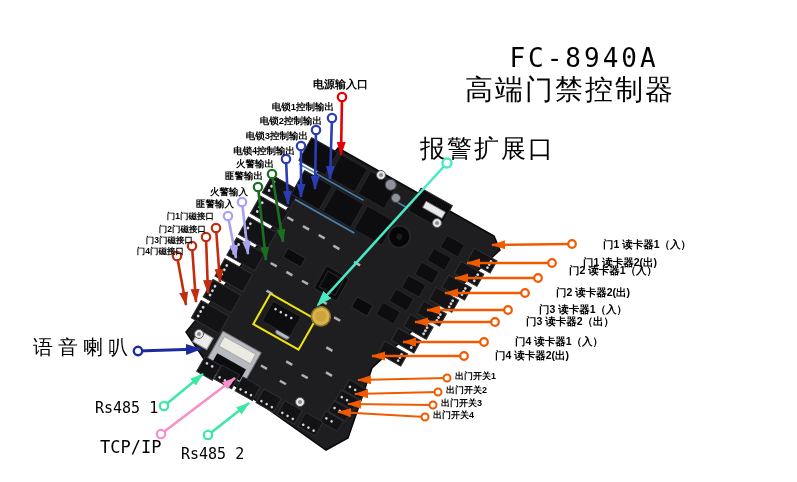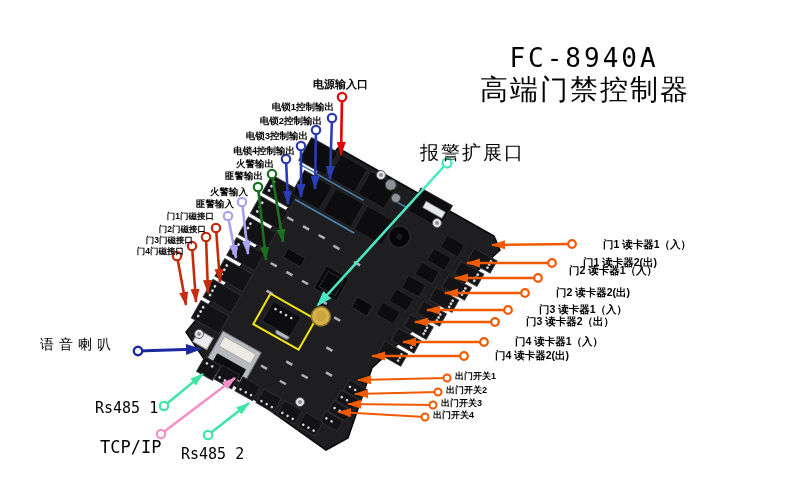--- a/index.html
+++ b/index.html
@@ -8,21 +8,21 @@
   .stage svg{position:absolute;left:0;top:0;}
   .lbl{position:absolute;color:#000;font-weight:bold;white-space:nowrap;line-height:1.15;}
   .ra{transform:translateX(-100%);}
   .fz8{font-size:8.5px;}
   .fz9{font-size:9px;}
   .fz95{font-size:9.5px;}
   .fz10{font-size:10.5px;padding-left:23px;}
   .fz11{font-size:11px;}
   .title-model{font-family:"DejaVu Sans Mono",monospace;font-weight:normal;font-size:26px;
                letter-spacing:3px;text-align:center;}
-  .title-product{font-weight:normal;font-size:28px;letter-spacing:2px;text-align:center;}
+  .title-product{font-weight:normal;font-size:28px;letter-spacing:2px;}
   .big-cn{font-weight:normal;}
   .mono{font-family:"DejaVu Sans Mono",monospace;font-weight:normal;}
   
   .arrow-line{fill:none;}
   .s-power{stroke:var(--power-arrow,#e60000);}   .f-power{fill:var(--power-arrow,#e60000);}   .c-power{fill:#fff;stroke:var(--power-arrow,#e60000);}
   .s-lock{stroke:var(--lock-arrow,#2a3db5);}     .f-lock{fill:var(--lock-arrow,#2a3db5);}     .c-lock{fill:#fff;stroke:var(--lock-arrow,#2a3db5);}
   .s-aout{stroke:var(--alarm-output-arrow,#1a7020);} .f-aout{fill:var(--alarm-output-arrow,#1a7020);} .c-aout{fill:#fff;stroke:var(--alarm-output-arrow,#1a7020);}
   .s-ain{stroke:var(--alarm-input-arrow,#a9a3ef);}   .f-ain{fill:var(--alarm-input-arrow,#a9a3ef);}   .c-ain{fill:#fff;stroke:var(--alarm-input-arrow,#a9a3ef);}
   .s-dmag{stroke:var(--door-magnet-arrow,#c32c0d);}  .f-dmag{fill:var(--door-magnet-arrow,#c32c0d);}  .c-dmag{fill:#fff;stroke:var(--door-magnet-arrow,#c32c0d);}
   .s-rdr{stroke:var(--reader-arrow,#f05a00);}    .f-rdr{fill:var(--reader-arrow,#f05a00);}    .c-rdr{fill:#fff;stroke:var(--reader-arrow,#f05a00);}
@@ -402,22 +402,22 @@
   <div class="lbl fz95 ra" style="left:295px;top:146px;font-family:Liberation Serif, serif;">电锁4控制输出</div>
   <div class="lbl fz95 ra" style="left:274px;top:159px;">火警输出</div>
   <div class="lbl fz95 ra" style="left:263px;top:171px;">匪警输出</div>
   <div class="lbl fz95 ra" style="left:248px;top:187px;">火警输入</div>
   <div class="lbl fz95 ra" style="left:234px;top:199px;">匪警输入</div>
   <div class="lbl fz8 ra" style="left:214px;top:212px;padding-left:8px;">门1门磁接口</div>
   <div class="lbl fz8 ra" style="left:206px;top:225px;">门2门磁接口</div>
   <div class="lbl fz8 ra" style="left:193px;top:236px;">门3门磁接口</div>
   <div class="lbl fz8 ra" style="left:184px;top:247px;">门4门磁接口</div>
 
-  <div class="lbl big-cn" style="left:420px;top:142px;font-size:19px;letter-spacing:2px;">报警扩展口</div>
-  <div class="lbl big-cn" style="left:40px;top:336px;font-size:14px;letter-spacing:5px;">语音喇叭</div>
+  <div class="lbl big-cn" style="left:420px;top:134px;font-size:25px;letter-spacing:2px;">报警扩展口</div>
+  <div class="lbl big-cn" style="left:33px;top:336px;font-size:20px;letter-spacing:5px;">语音喇叭</div>
   <div class="lbl mono" style="left:95px;top:400px;font-size:15px;">Rs485 1</div>
   <div class="lbl mono" style="left:100px;top:438px;font-size:17px;">TCP/IP</div>
   <div class="lbl mono" style="left:181px;top:446px;font-size:15px;">Rs485 2</div>
 
   <div class="lbl fz10" style="left:580px;top:238px;">门1 读卡器1（入）</div>
   <div class="lbl fz10" style="left:560px;top:256px;">门1 读卡器2(出)</div>
   <div class="lbl fz10" style="left:546px;top:264px;">门2 读卡器1（入）</div>
   <div class="lbl fz10" style="left:533px;top:286px;">门2 读卡器2(出)</div>
   <div class="lbl fz10" style="left:516px;top:303px;">门3 读卡器1（入）</div>
   <div class="lbl fz10" style="left:503px;top:315px;">门3 读卡器2（出）</div>

